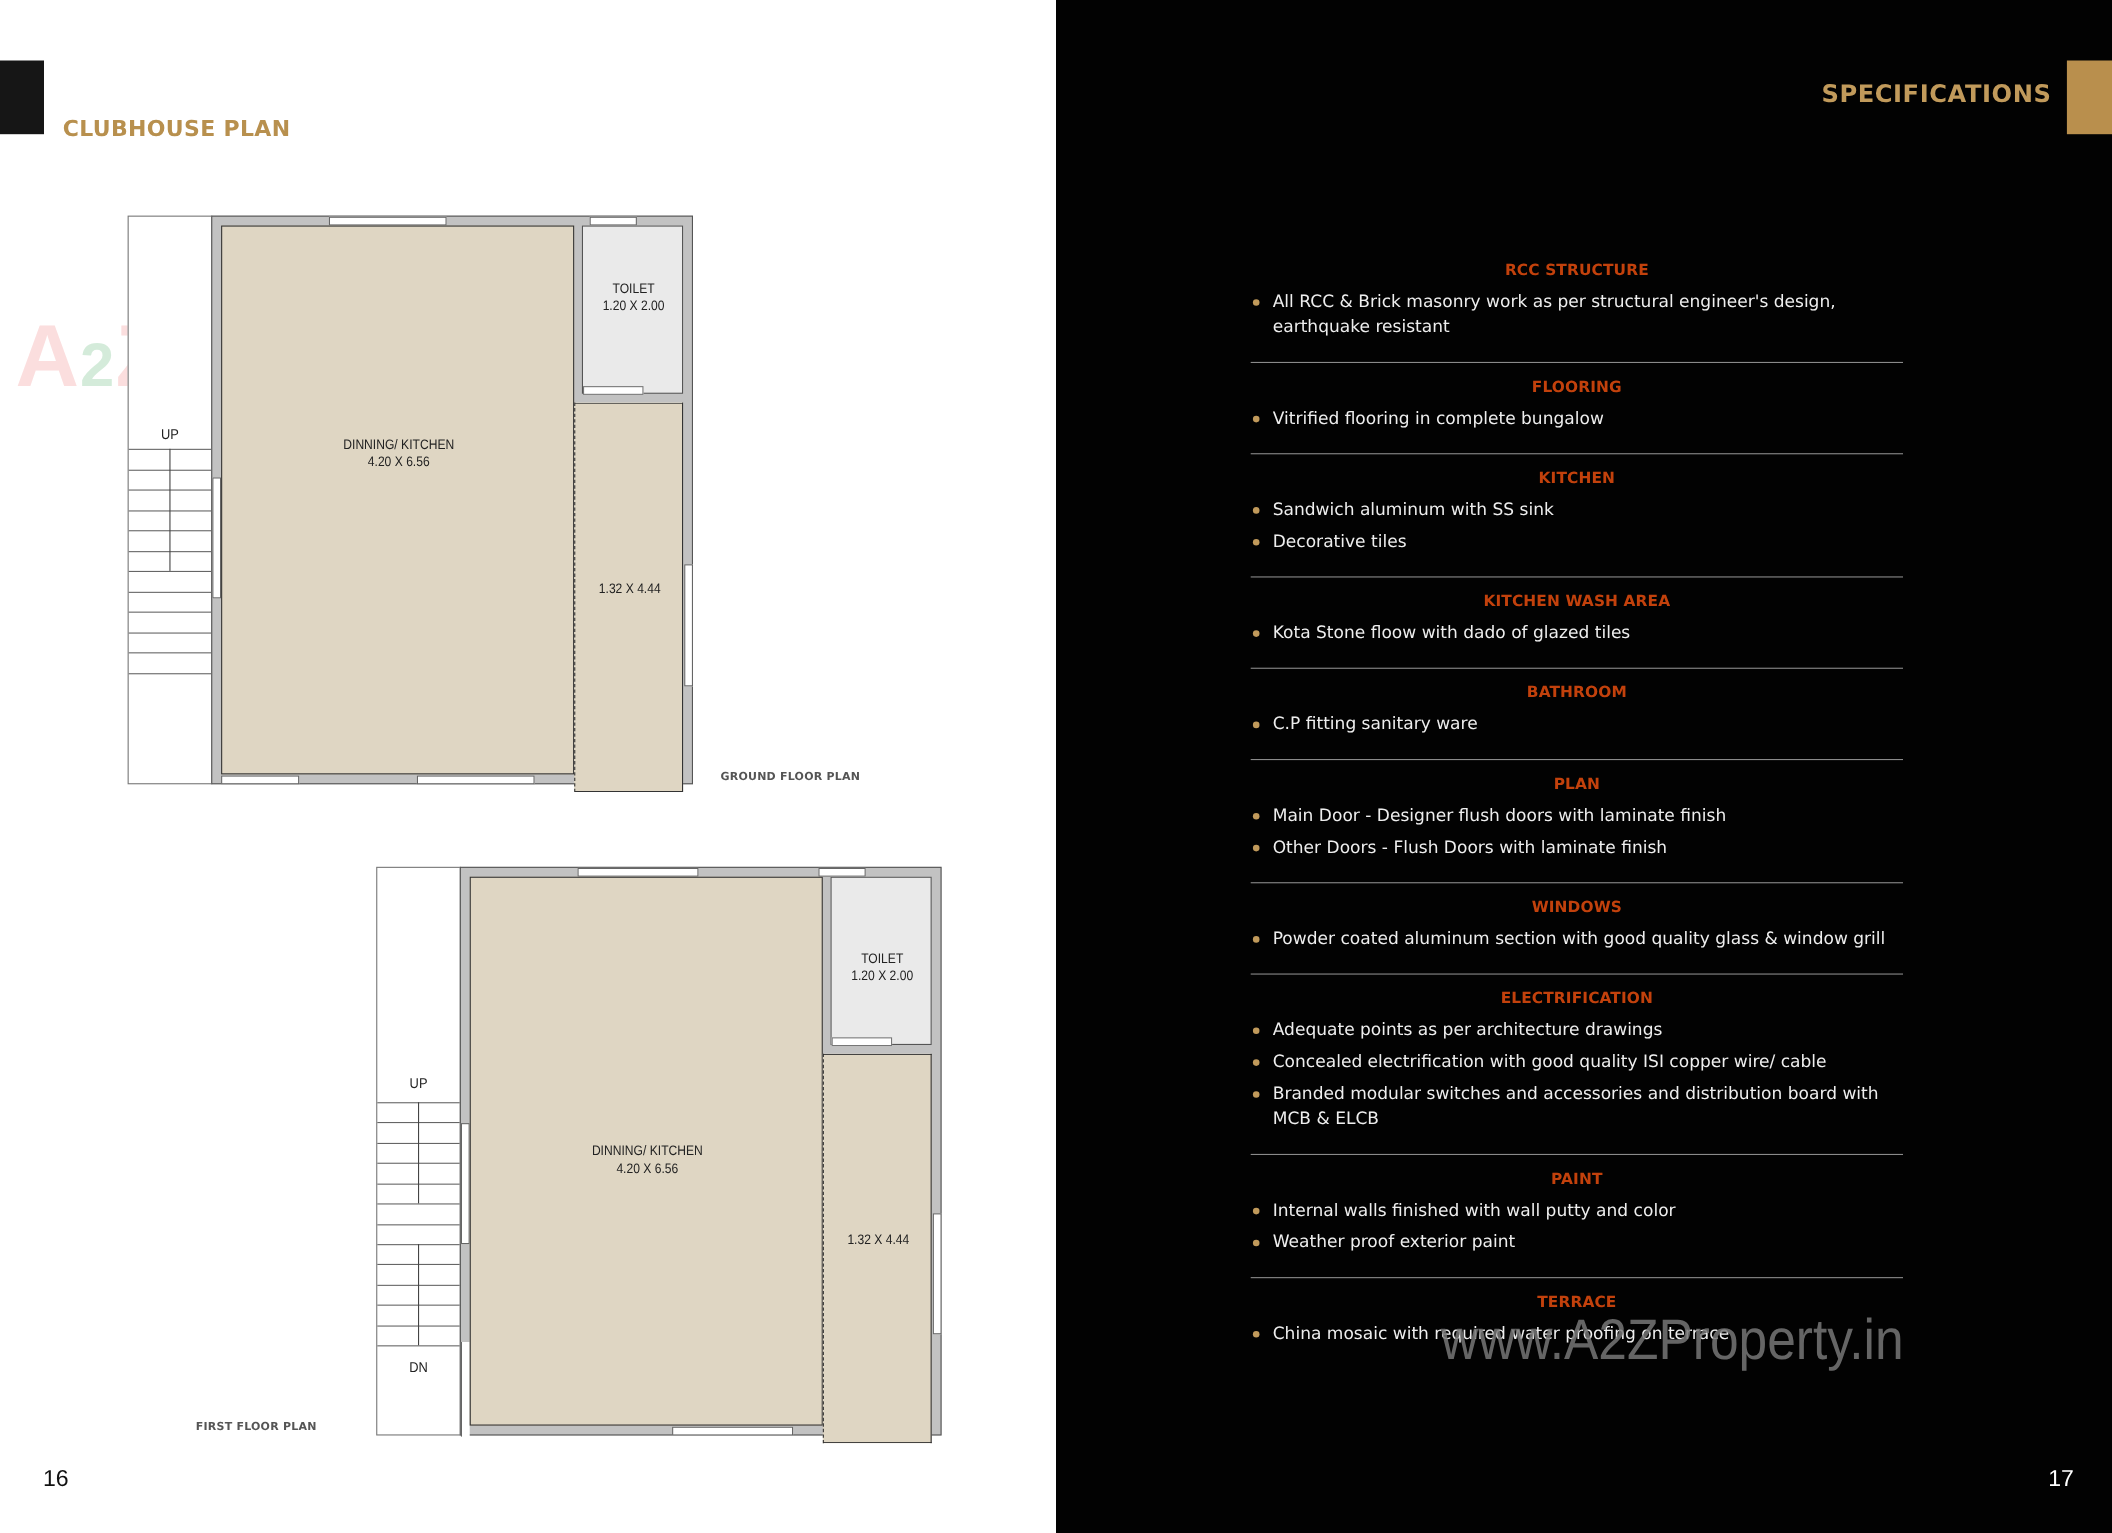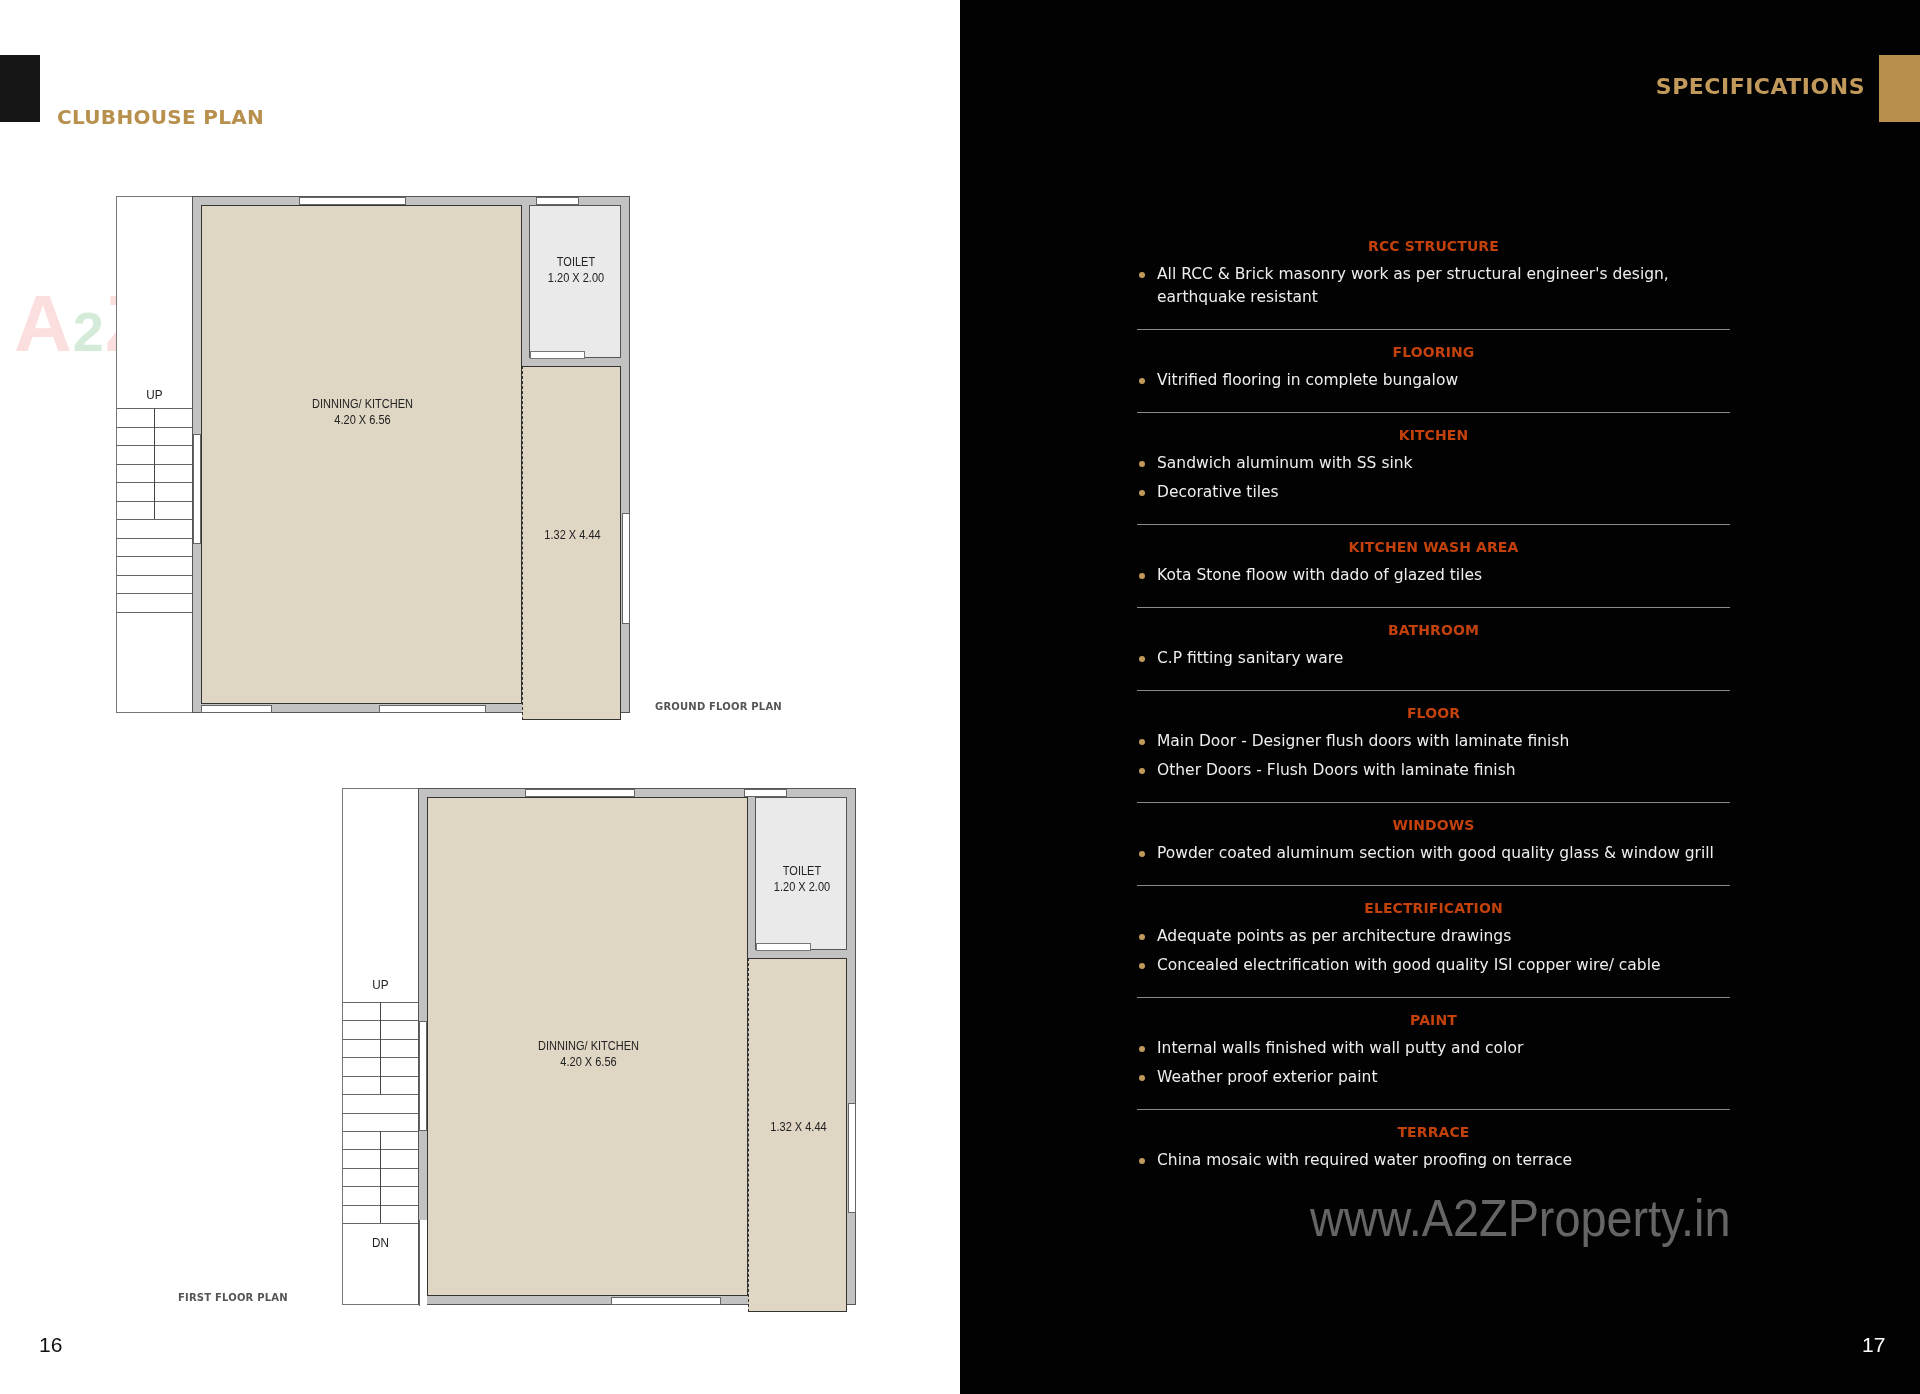--- a/index.html
+++ b/index.html
@@ -165,32 +165,33 @@
   </div>
   <div class="spec-sec">
     <div class="spec-head">KITCHEN WASH AREA</div>
     <div class="spec-item"><span class="bullet"></span><span>Kota Stone floow with dado of glazed tiles</span></div>
   </div>
   <div class="spec-sec">
     <div class="spec-head">BATHROOM</div>
     <div class="spec-item"><span class="bullet"></span><span>C.P fitting sanitary ware</span></div>
   </div>
   <div class="spec-sec">
-    <div class="spec-head">FLOOR</div>
+    <div class="spec-head">PLAN</div>
     <div class="spec-item"><span class="bullet"></span><span>Main Door - Designer flush doors with laminate finish</span></div>
     <div class="spec-item"><span class="bullet"></span><span>Other Doors - Flush Doors with laminate finish</span></div>
   </div>
   <div class="spec-sec">
     <div class="spec-head">WINDOWS</div>
     <div class="spec-item"><span class="bullet"></span><span>Powder coated aluminum section with good quality glass &amp; window grill</span></div>
   </div>
   <div class="spec-sec">
     <div class="spec-head">ELECTRIFICATION</div>
     <div class="spec-item"><span class="bullet"></span><span>Adequate points as per architecture drawings</span></div>
     <div class="spec-item"><span class="bullet"></span><span>Concealed electrification with good quality ISI copper wire/ cable</span></div>
+    <div class="spec-item"><span class="bullet"></span><span>Branded modular switches and accessories and distribution board with MCB &amp; ELCB</span></div>
   </div>
   <div class="spec-sec">
     <div class="spec-head">PAINT</div>
     <div class="spec-item"><span class="bullet"></span><span>Internal walls finished with wall putty and color</span></div>
     <div class="spec-item"><span class="bullet"></span><span>Weather proof exterior paint</span></div>
   </div>
   <div class="spec-sec last">
     <div class="spec-head">TERRACE</div>
     <div class="spec-item"><span class="bullet"></span><span>China mosaic with required water proofing on terrace</span></div>
   </div>

